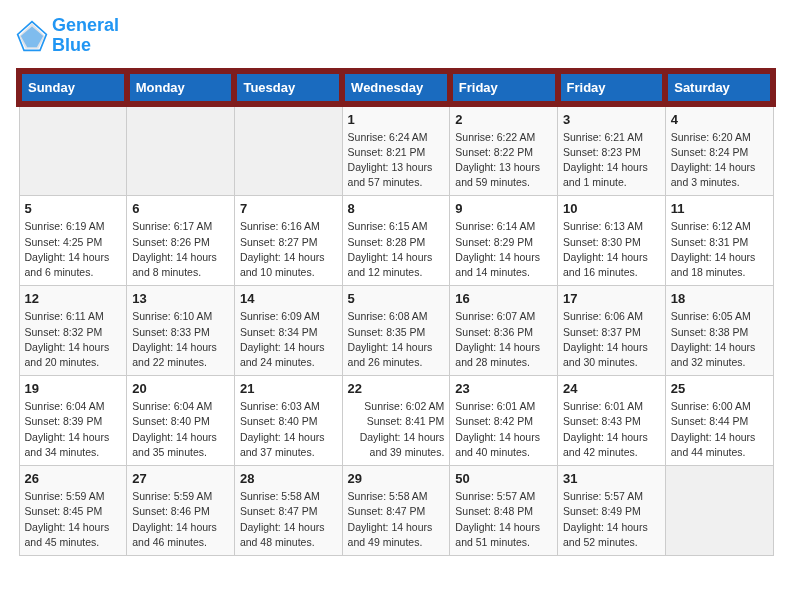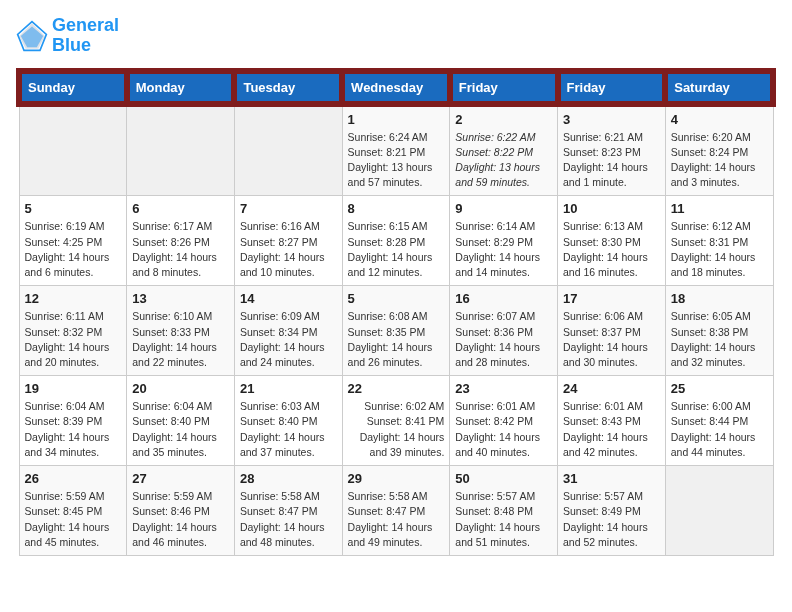--- a/index.html
+++ b/index.html
@@ -125,21 +125,21 @@
         <td class="empty-cell"></td>
         <td>
           <span class="day-num">1</span>
           <div class="day-info" style="white-space: pre-line;">Sunrise: 6:24 AM
 Sunset: 8:21 PM
 Daylight: 13 hours
 and 57 minutes.</div>
         </td>
         <td>
           <span class="day-num">2</span>
-          <div class="day-info" style="white-space: pre-line; font-style: italic;">Sunrise: 6:22 AM
+          <div class="day-info" style="white-space: pre-line;">Sunrise: 6:22 AM
 Sunset: 8:22 PM
 Daylight: 13 hours
 and 59 minutes.</div>
         </td>
         <td>
           <span class="day-num">3</span>
           <div class="day-info" style="white-space: pre-line;">Sunrise: 6:21 AM
 Sunset: 8:23 PM
 Daylight: 14 hours
 and 1 minute.</div>

